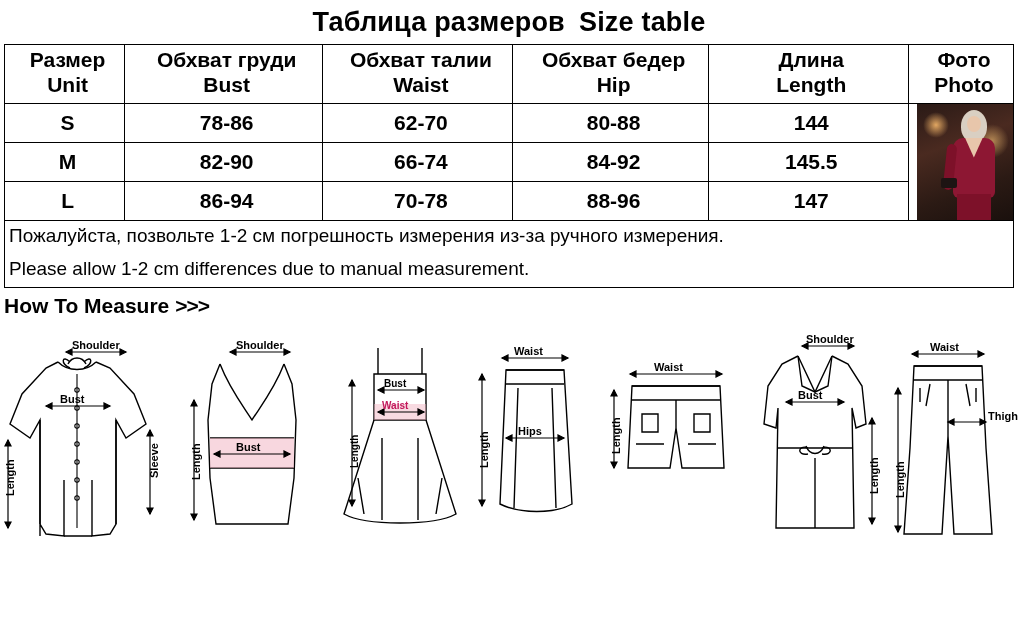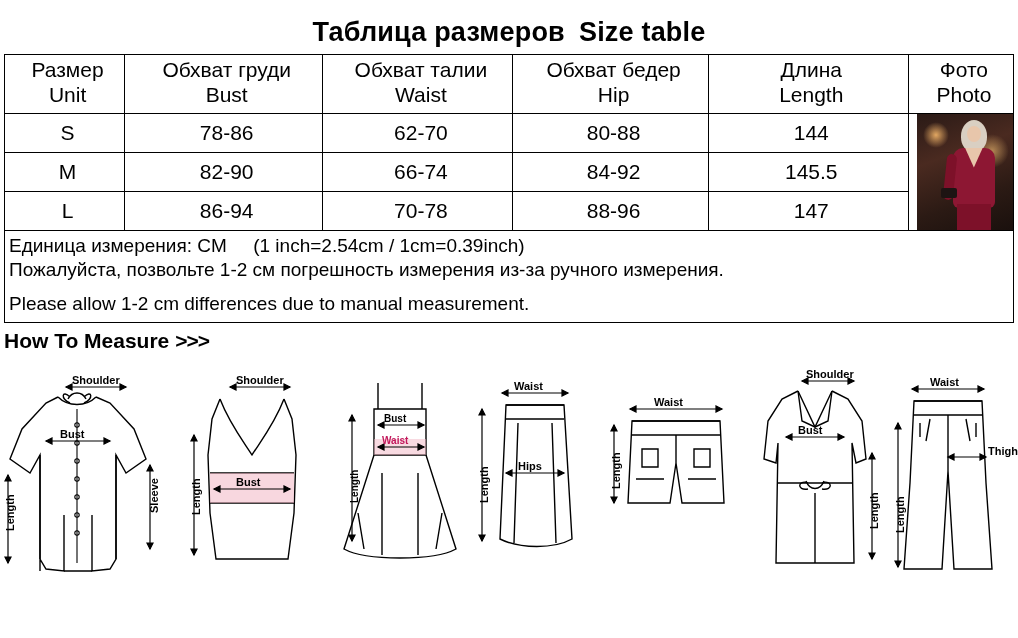--- a/index.html
+++ b/index.html
@@ -19,37 +19,37 @@
     width: 1018px;
     height: 638px;
     position: relative;
   }
   
   .title {
     text-align: center;
     font-size: 27px;
     font-weight: bold;
     letter-spacing: 0.2px;
-    padding-top: 17px;
+    padding-top: 7px;
     padding-bottom: 6px;
     line-height: 1.15;
   }
   .title .sep { display: inline-block; width: 14px; }
   
   .size-table {
     width: 1010px;
     margin: 0 4px;
     border-collapse: collapse;
     table-layout: fixed;
   }
   .size-table td, .size-table th {
     border: 1px solid #000;
     text-align: center;
     vertical-align: middle;
-    font-weight: normal;
+    font-weight: bold;
     padding-left: 8px;
   }
   .hdr-cell {
     padding: 3px 2px 5px 2px;
     line-height: 1.18;
   }
   .hdr-cell .ru { font-size: 21px; display: block; }
   .hdr-cell .en { font-size: 21px; display: block; }
   .data-cell {
     font-size: 21px;
@@ -240,21 +240,20 @@
       <td class="data-cell">L</td>
       <td class="data-cell">86-94</td>
       <td class="data-cell">70-78</td>
       <td class="data-cell">88-96</td>
       <td class="data-cell">147</td>
     </tr>
   </tbody>
     </table>
 
   <div class="notes">
-    <div class="note-line">Единица измерения: CM     (1 inch=2.54cm / 1cm=0.39inch)</div>
     <div class="note-line">Пожалуйста, позвольте 1-2 см погрешность измерения из-за ручного измерения.</div>
     <div class="note-gap"></div>
     <div class="note-line">Please allow 1-2 cm differences due to manual measurement.</div>
   </div>
 
   <div class="howto">
     <span>How To Measure</span>
     <span class="arrows">&gt;&gt;&gt;</span>
   </div>
 

